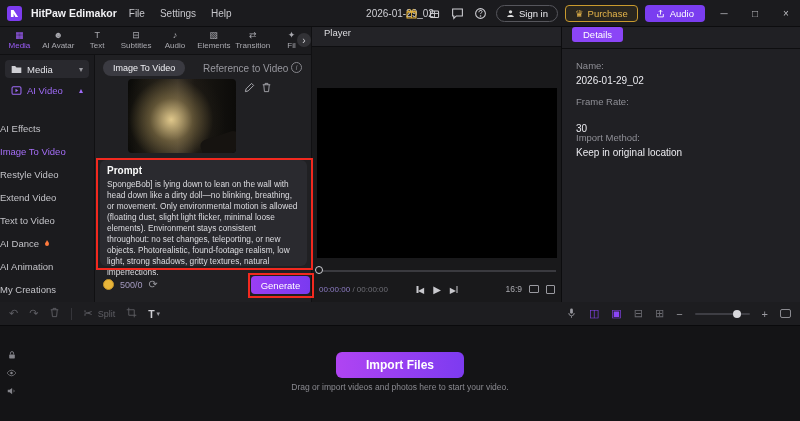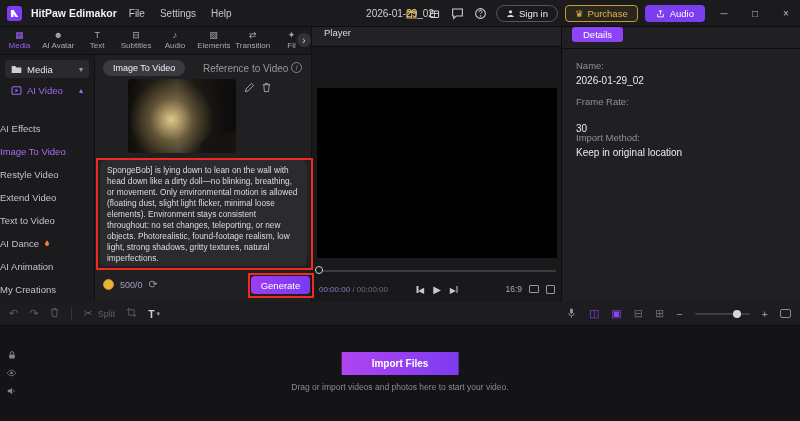--- a/index.html
+++ b/index.html
@@ -86,21 +86,21 @@
 .tb-rightside{margin-left:auto;display:flex;align-items:center;gap:12px}
 .ptrack{font-size:11px;color:#8b45f7}
 .gtrack{font-size:11px;color:#6a6a70}
 .zoomlbl{font-size:11px;color:#9a9aa0}
 .slider{width:55px;height:2px;background:#3e3e44;border-radius:1px;position:relative}
 .sknob{position:absolute;left:70%;top:-3px;width:8px;height:8px;border-radius:50%;background:#d8d8dc}
 .fitbox{width:11px;height:9px;border:1px solid #8a8a90;border-radius:2px}
 
 .timeline{left:0;top:326px;width:800px;height:95px;background:#141416}
 .track-ctrls{position:absolute;left:6px;top:24px;display:flex;flex-direction:column;gap:6px;align-items:center}
-.import-btn{position:absolute;left:50%;transform:translateX(-50%);top:26px;background:linear-gradient(90deg,#b044f2,#7d3bf0);border-radius:1px;padding:6px 30px;font-size:10px;font-weight:bold;color:#fff}
+.import-btn{position:absolute;left:50%;transform:translateX(-50%);top:26px;background:linear-gradient(90deg,#b044f2,#7d3bf0);border-radius:6px;padding:6px 30px;font-size:12px;font-weight:bold;color:#fff}
 .hint{position:absolute;left:0;top:56px;width:100%;text-align:center;font-size:8.5px;color:#8a8a90}
 
 .anno{position:absolute;border:2px solid #f2291f;z-index:10;pointer-events:none}
 </style>
 </head>
 <body>
 
 <div class="app">
 
   <div class="abs row titlebar">
@@ -260,20 +260,21 @@
           <path d="M2 14l1-4 8-8 3 3-8 8z" fill="none" stroke="#aaaab0" stroke-width="1.4"></path>
         </svg>
     </span>
     <span class="t-del">
       <svg width="11" height="11" viewBox="0 0 16 16">
           <path d="M2.5 4h11M6 4V2h4v2M4 4l1 10h6l1-10" fill="none" stroke="#aaaab0" stroke-width="1.3"></path>
         </svg>
     </span>
 
     <div class="promptcard">
+      <div class="p-lbl">Prompt</div>
       <div class="p-txt">SpongeBob] is lying down to lean on the wall with head down like a dirty doll—no blinking, breathing, or movement. Only environmental motion is allowed (floating dust, slight light flicker, minimal loose elements). Environment stays consistent throughout: no set changes, teleporting, or new objects. Photorealistic, found-footage realism, low light, strong shadows, gritty textures, natural imperfections.</div>
     </div>
 
     <div class="credits-row">
       <span class="coin"></span>
       <span class="credits">500/0</span>
       <span class="refresh">⟳</span>
     </div>
     <div class="generate">Generate</div>
   </div>

